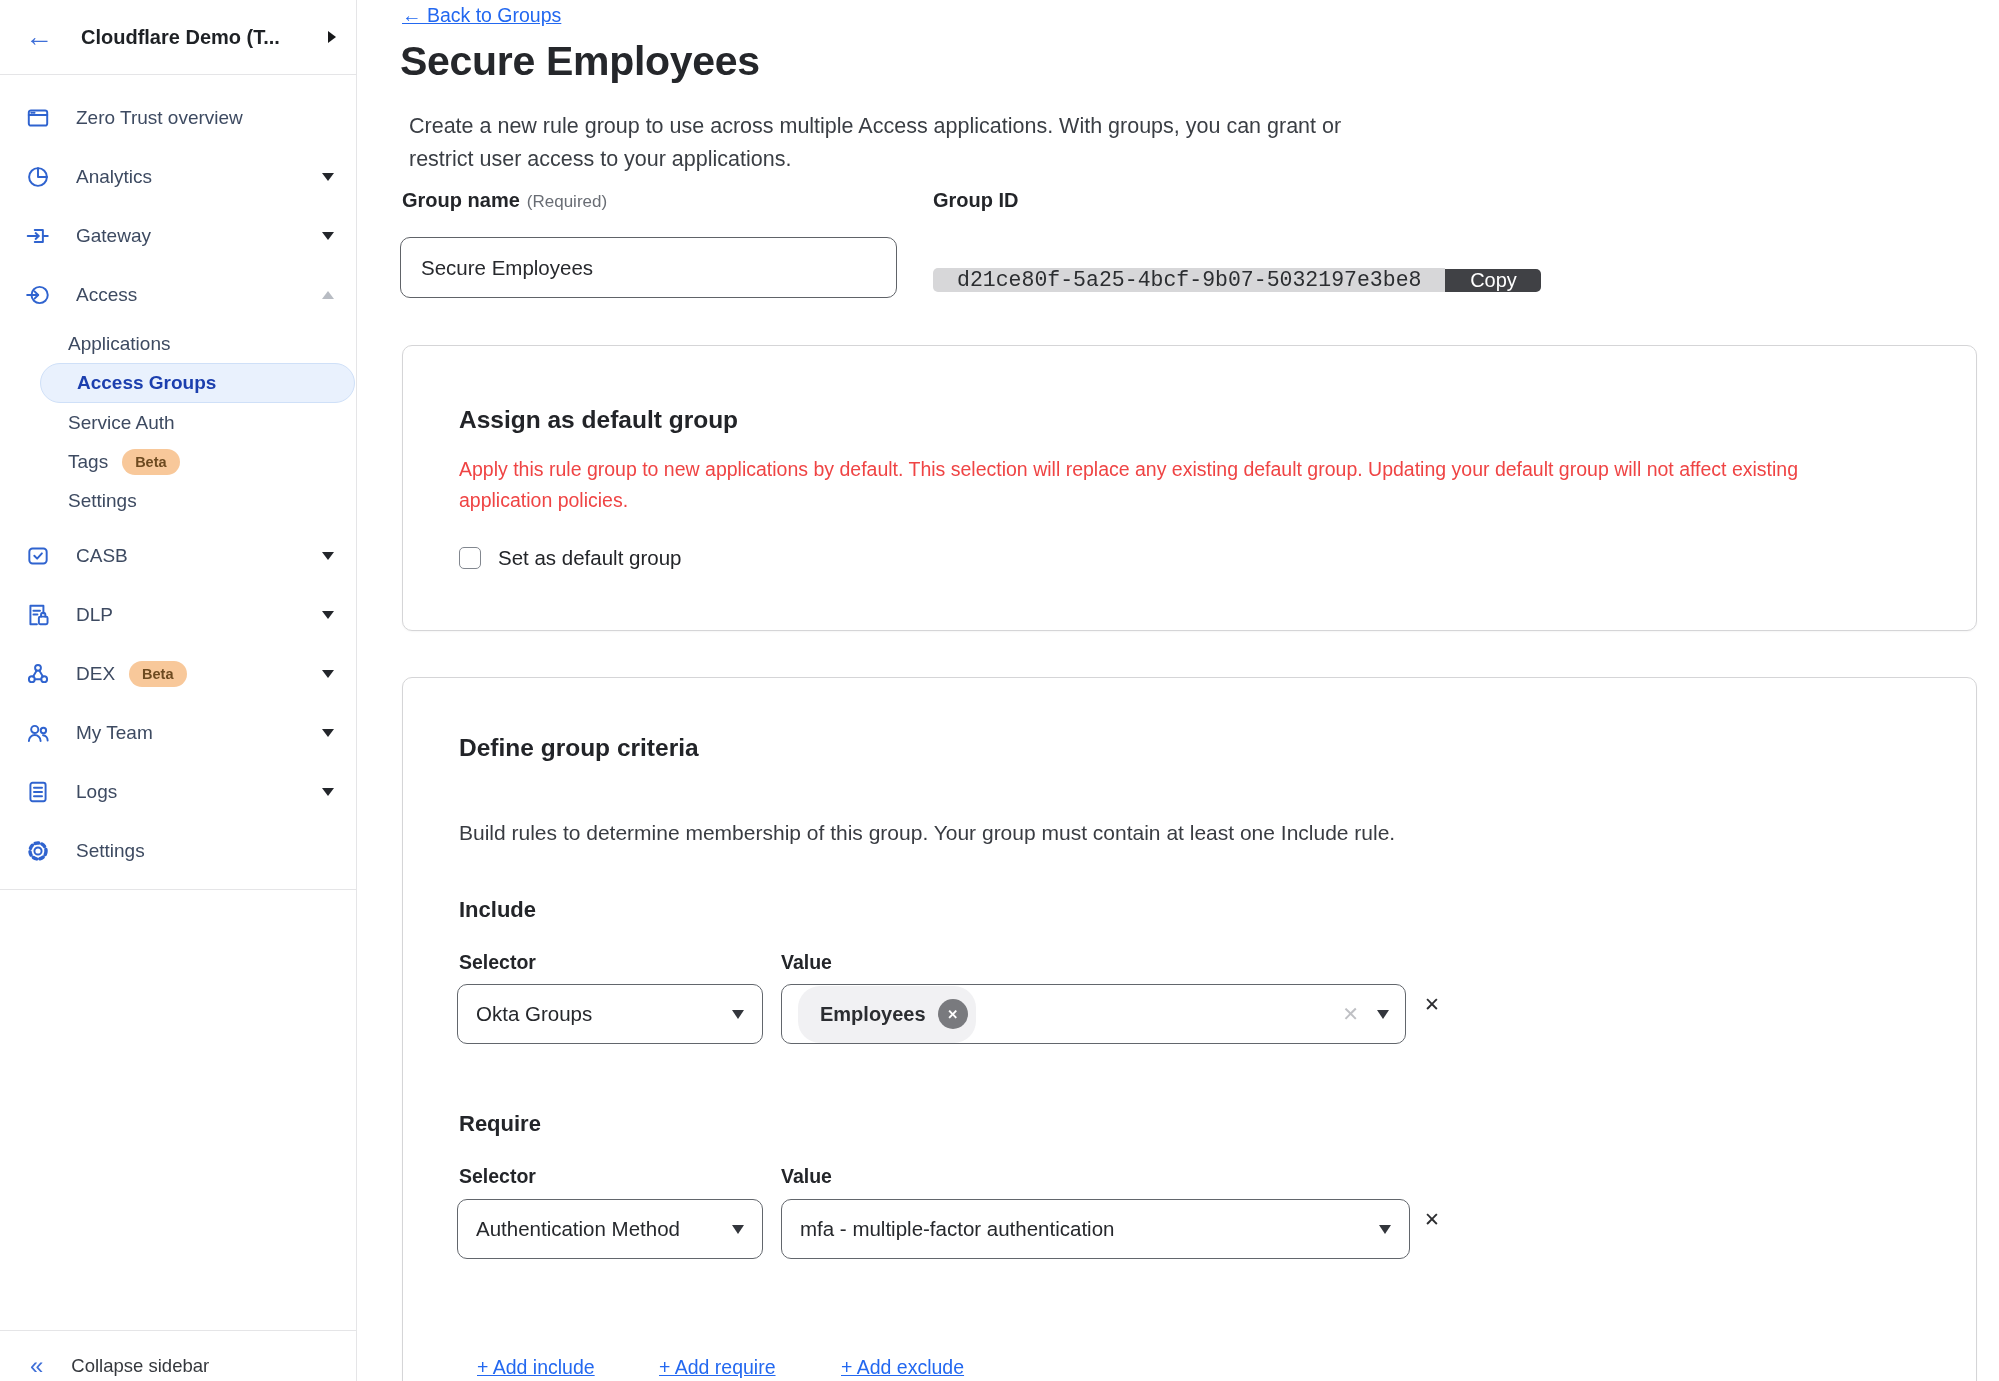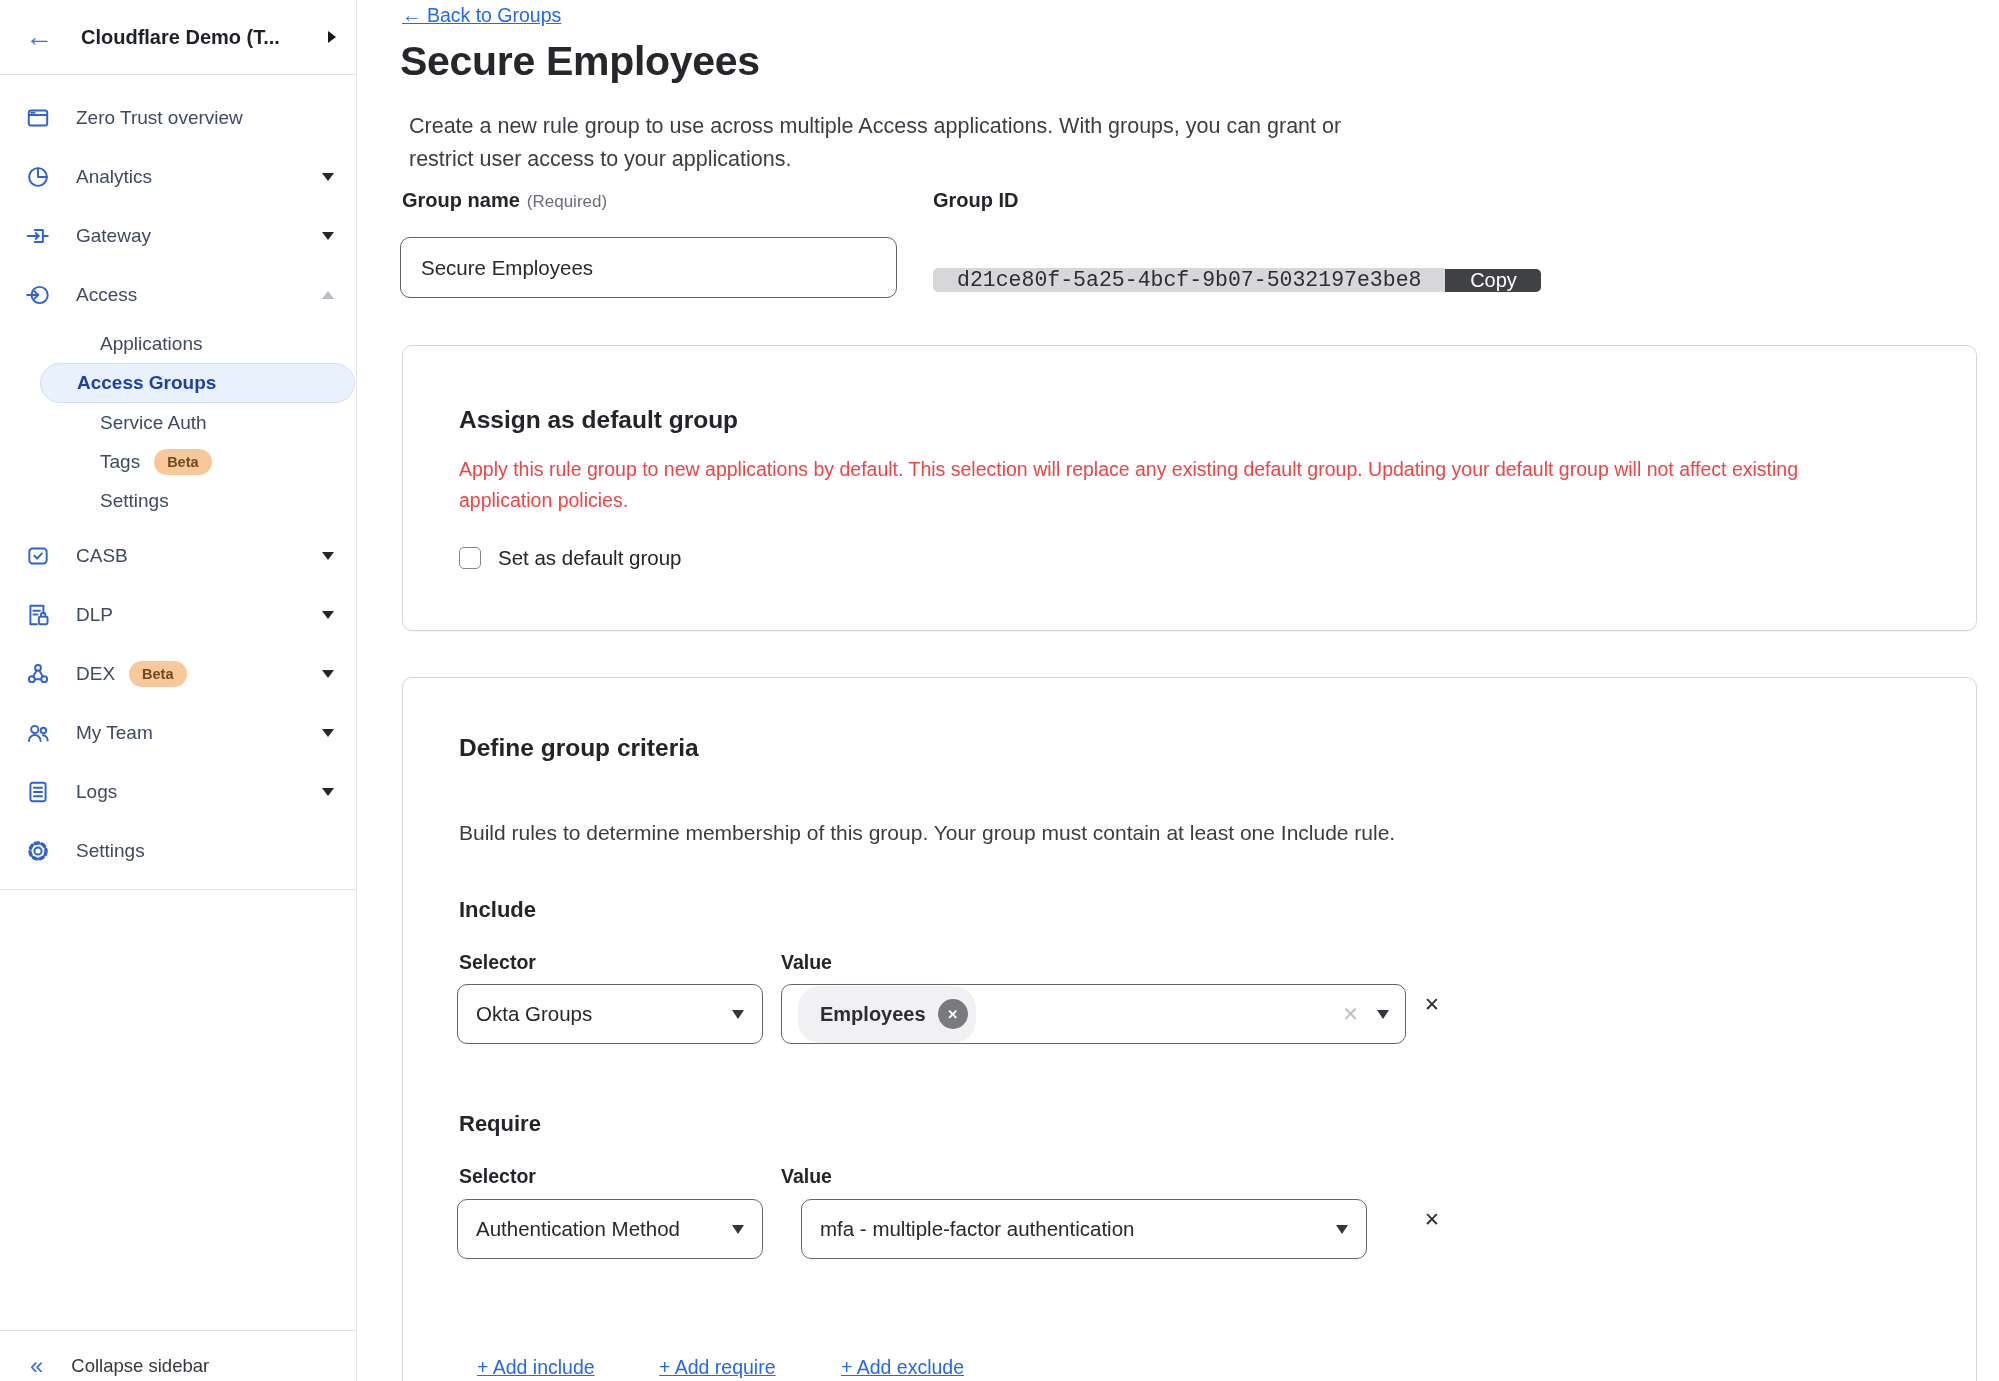--- a/index.html
+++ b/index.html
@@ -20,21 +20,21 @@
                    border-top:6px solid transparent; border-bottom:6px solid transparent; cursor:pointer;}
   .sb-nav{ padding-top:13px; }
   .sb-item{ height:59px; display:flex; align-items:center; padding:0 22px 0 25px;
             font-size:19px; color:#3d4a61; cursor:pointer; }
   .sb-item .ic{ width:26px; height:26px; margin-right:25px; flex:none; }
   .sb-item .lbl{ flex:1; display:flex; align-items:center; }
   .chev-down{ width:0; height:0; border-top:8px solid #23262b;
               border-left:6.5px solid transparent; border-right:6.5px solid transparent; }
   .chev-up{ width:0; height:0; border-bottom:8px solid #b8bcc3;
             border-left:6.5px solid transparent; border-right:6.5px solid transparent; }
-  .sb-sub-item{ height:39px; display:flex; align-items:center; padding-left:100px;
+  .sb-sub-item{ height:39px; display:flex; align-items:center; padding-left:68px;
                 font-size:19px; color:#3d4a61; cursor:pointer; }
   .sb-sub-item.active{ height:40px; margin-left:40px; margin-right:1px; padding-left:36px;
                 background:#e9f1fd; border:1px solid #cfe0f8; border-radius:21px;
                 color:#1c3fae; font-weight:bold; }
   .beta-badge{ display:inline-block; margin-left:14px; background:#f8c89a; color:#6d4a20;
                font-size:14.5px; font-weight:bold; padding:5px 13px; border-radius:13px; }
   .sb-div{ border-top:1px solid #e5e5e7; margin-top:9px; }
   .sb-collapse{ position:absolute; left:0; right:0; top:1330px; height:51px;
                 border-top:1px solid #e5e5e7; display:flex; align-items:center;
                 padding:20px 0 0 30px; cursor:pointer; }
@@ -305,21 +305,21 @@
     <span class="row-remove" style="left:1021px;top:315px">✕</span>
 
     <div class="sec-heading" style="top:433px">Require</div>
     <div class="col-label" style="left:56px;top:487px">Selector</div>
     <div class="col-label" style="left:378px;top:487px">Value</div>
 
     <div class="sel-box" style="left:54px;top:521px;width:306px">
       <span>Authentication Method</span>
       <span class="caret" style="margin-left:auto"></span>
     </div>
-    <div class="sel-box" style="left:398px;top:521px;width:566px">
+    <div class="sel-box" style="left:378px;top:521px;width:629px">
       <span>mfa - multiple-factor authentication</span>
       <span class="caret" style="margin-left:auto"></span>
     </div>
     <span class="row-remove" style="left:1021px;top:530px">✕</span>
 
     <a class="add-link" style="left:74px">+ Add include</a>
     <a class="add-link" style="left:256px">+ Add require</a>
     <a class="add-link" style="left:438px">+ Add exclude</a>
   </div>
 

